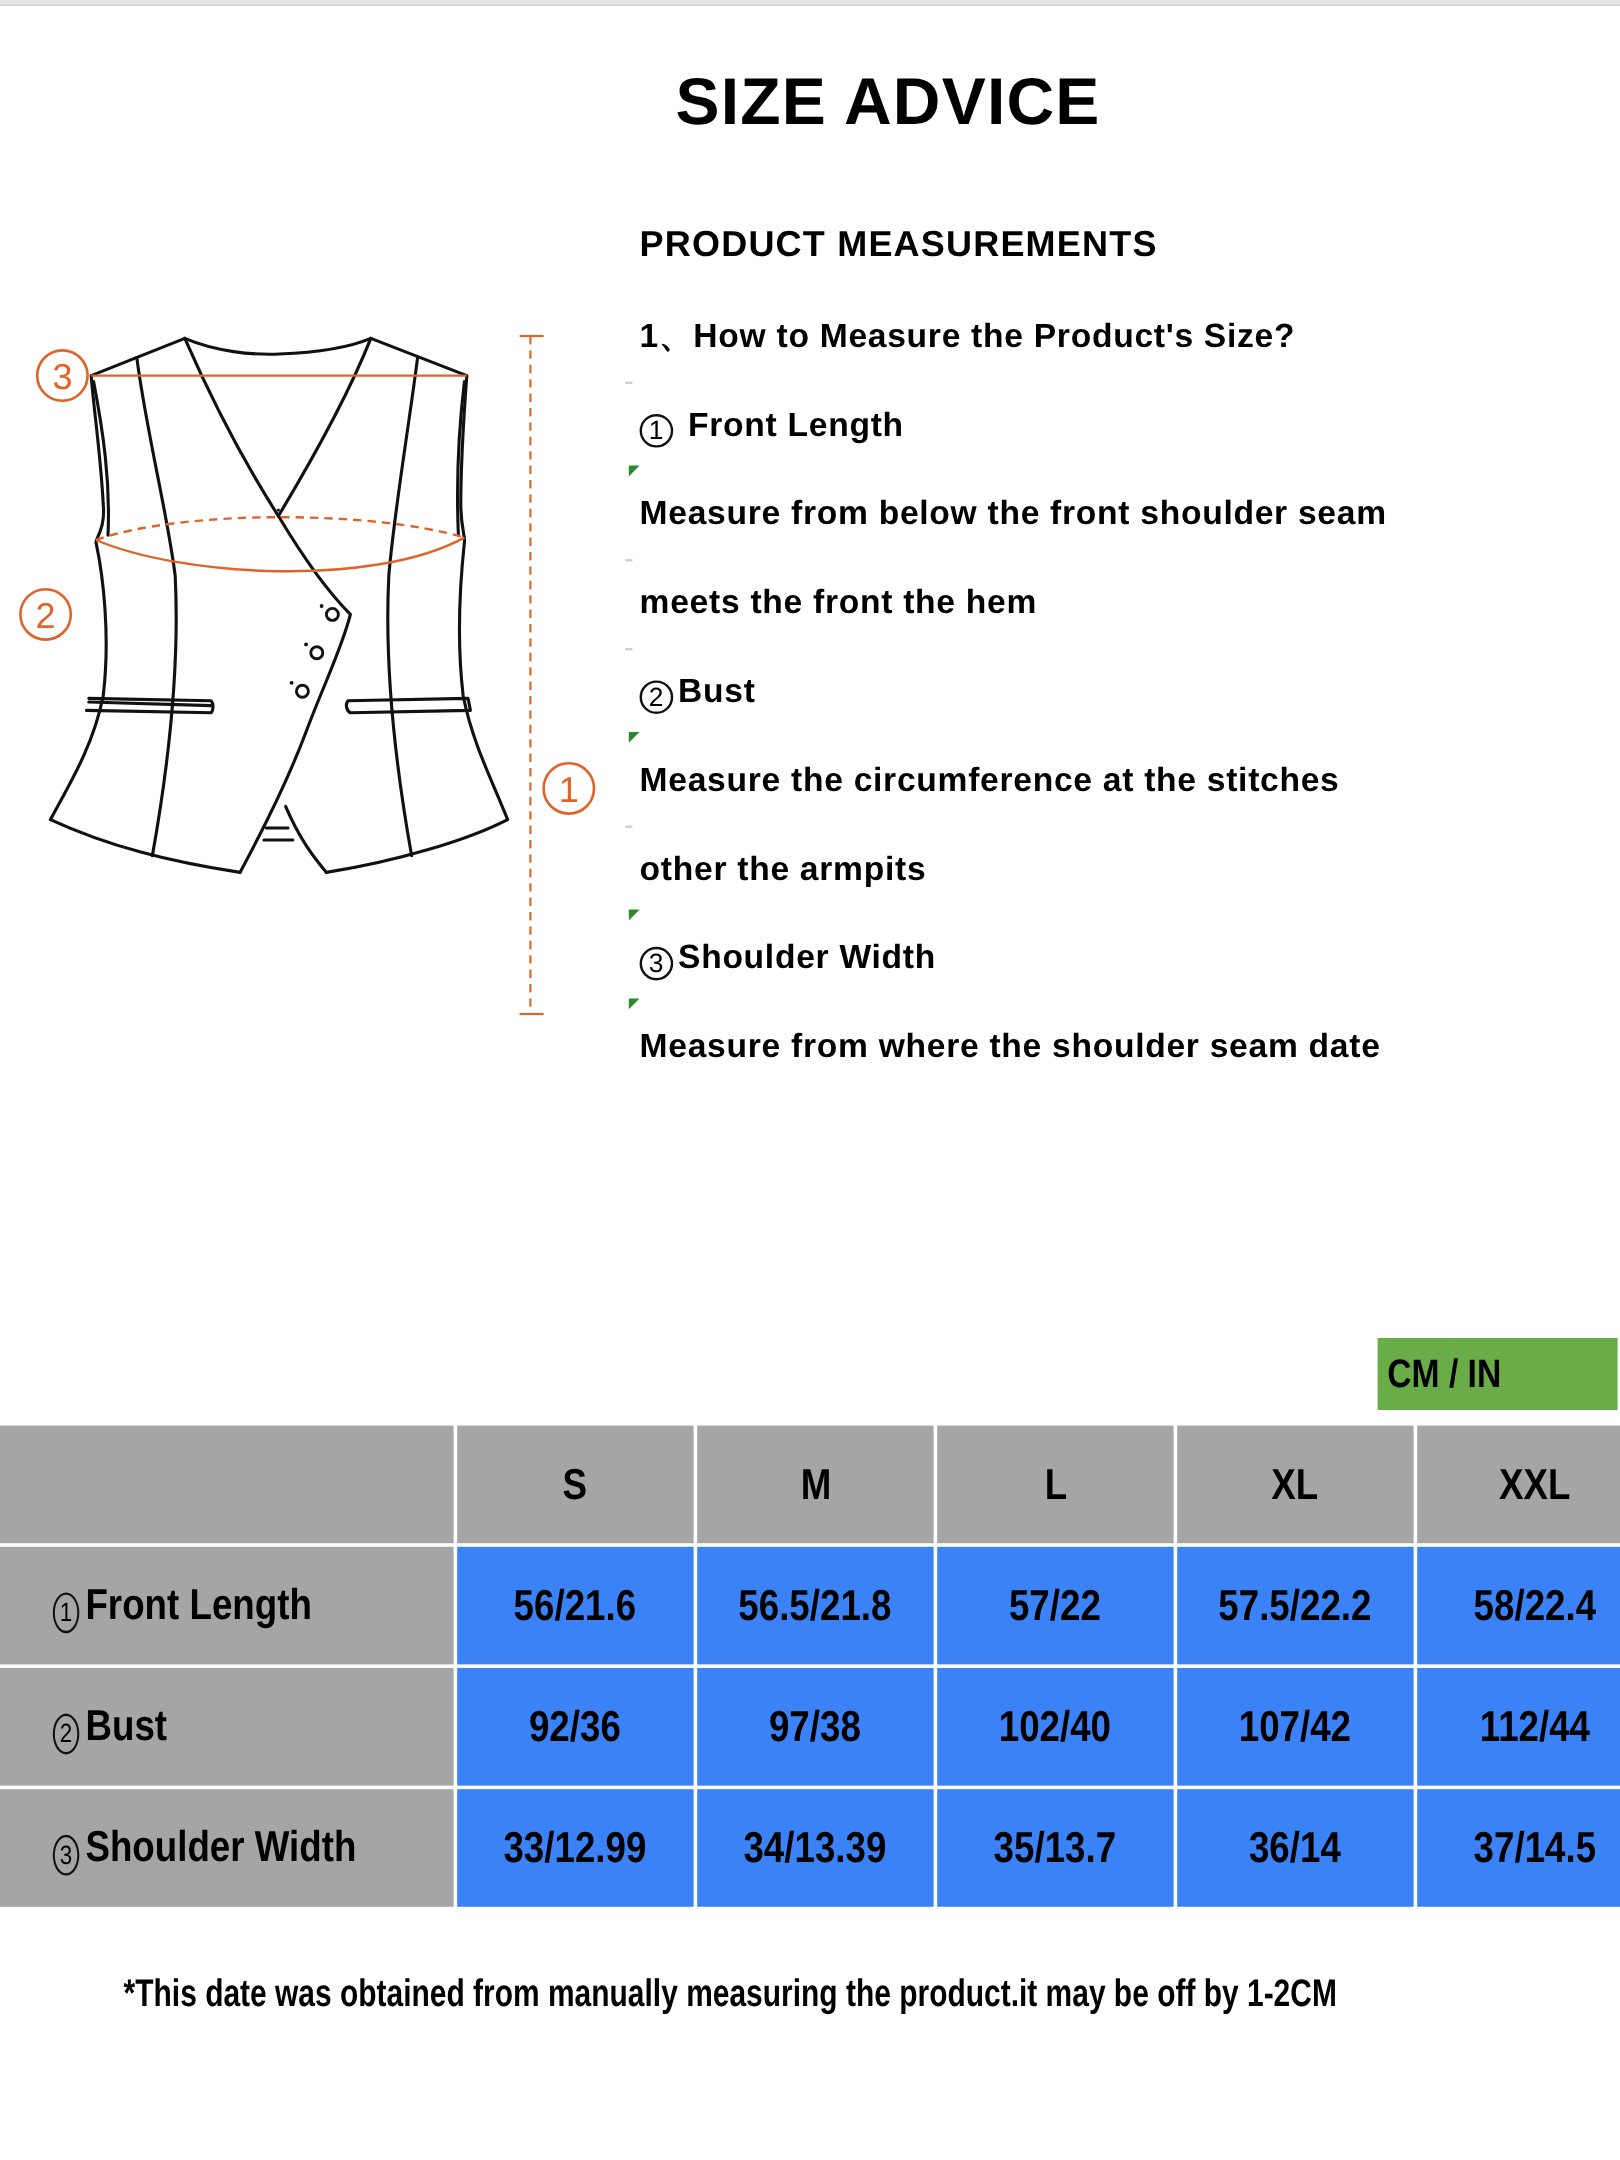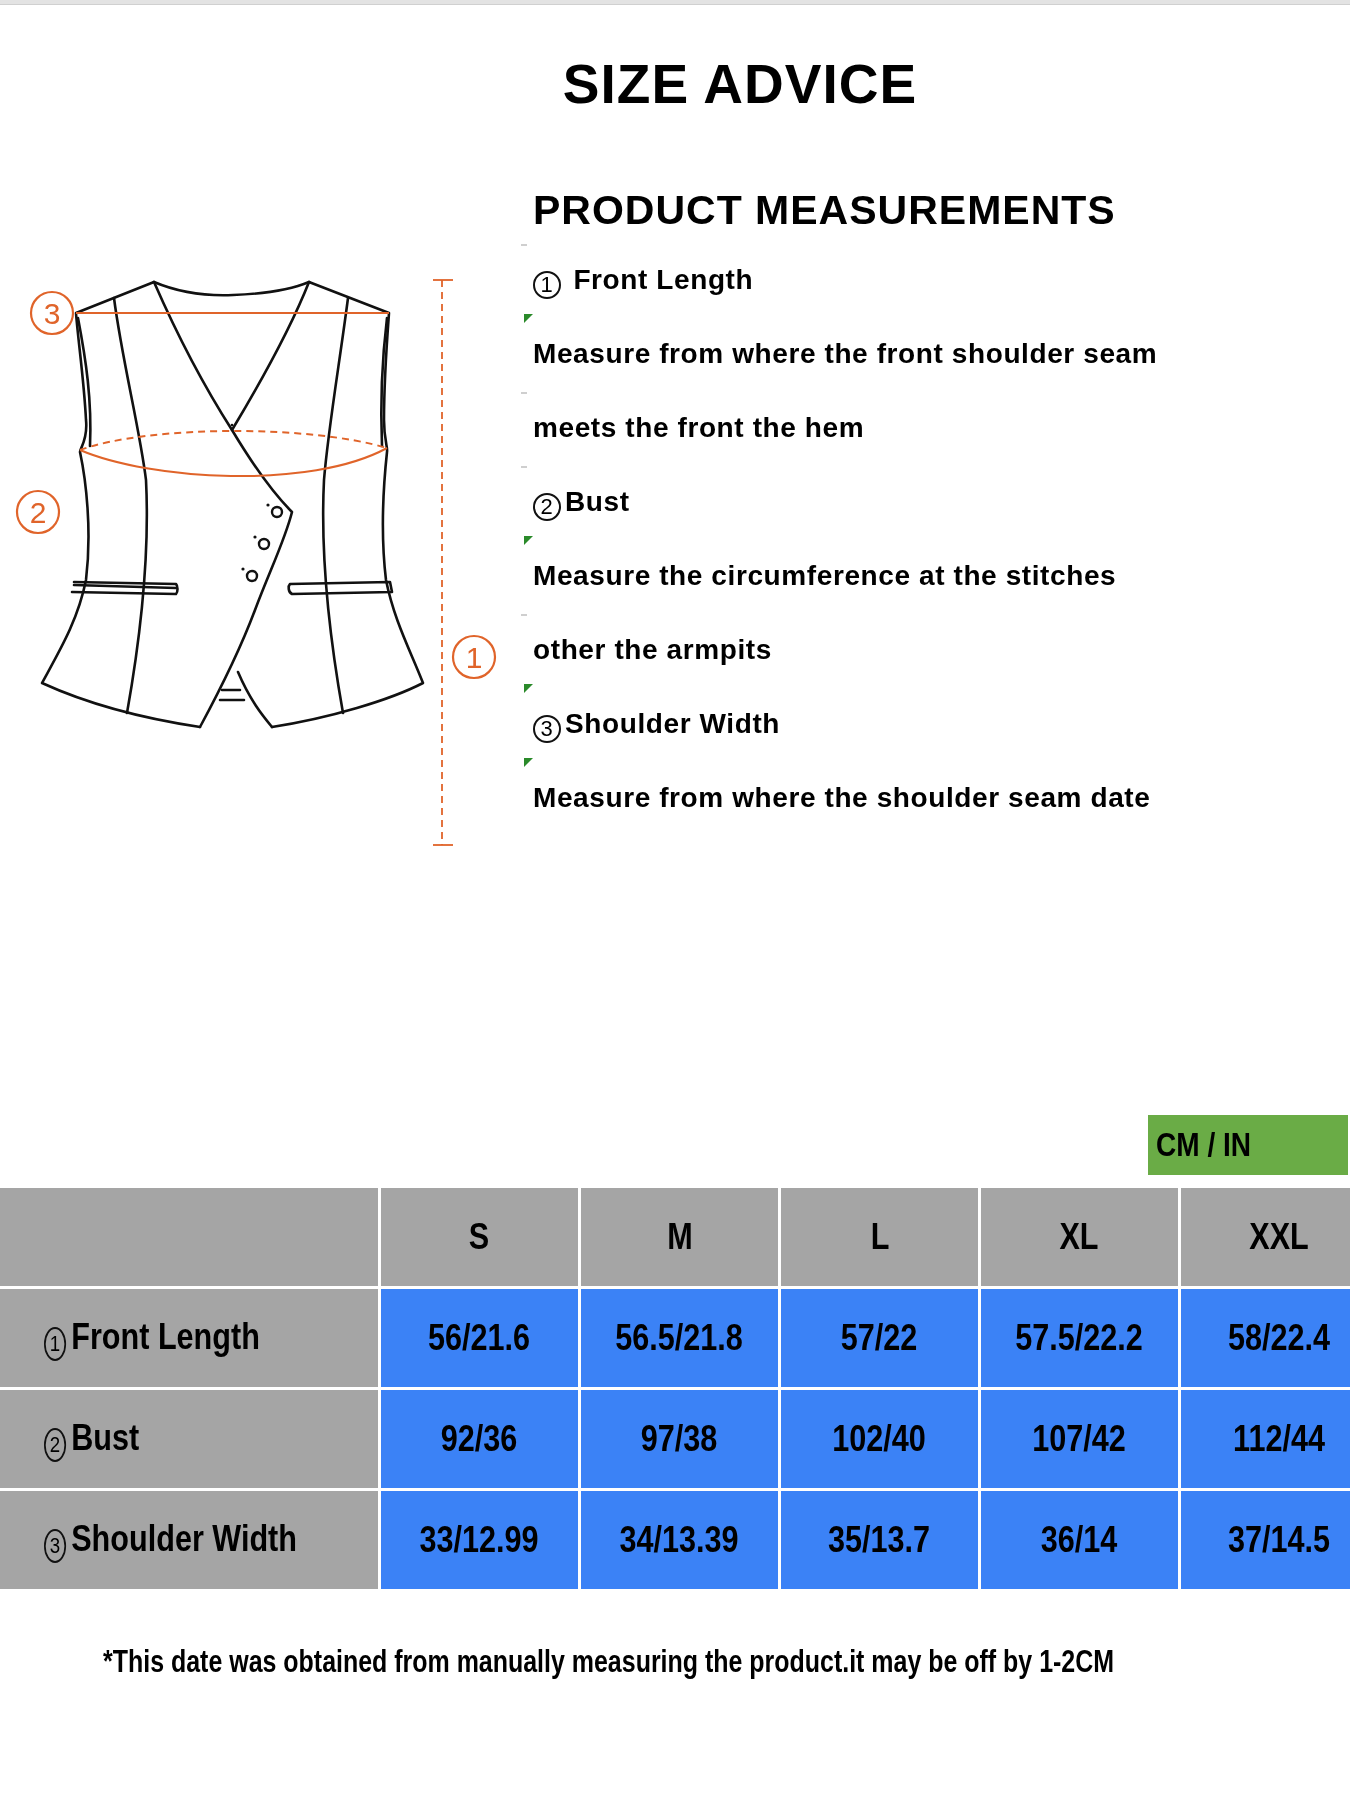--- a/index.html
+++ b/index.html
@@ -7,21 +7,21 @@
     width: 1350px; height: 1800px; position: relative; overflow: hidden;
     background: #ffffff; font-family: "Liberation Sans", sans-serif; color: #000;
   }
   .topline { position: absolute; left: 0; top: 0; width: 1350px; height: 4px; background: #e3e3e3; border-bottom: 1px solid #d0d0d0; }
   .title {
     position: absolute; left: 0; width: 1480px; top: 52px; text-align: center;
     font-family: "Liberation Sans", sans-serif; font-weight: 900; font-size: 55px; letter-spacing: 1px;
     transform: scaleX(1.0);
   }
   .subtitle {
-    position: absolute; left: 533px; top: 187px; font-weight: bold; font-size: 41px; letter-spacing: 1px;
+    position: absolute; left: 533px; top: 187px; font-weight: bold; font-size: 30px; letter-spacing: 1px;
   }
   .vest { position: absolute; left: 0; top: 250px; width: 520px; height: 650px; }
   .steps { position: absolute; left: 533px; top: 258px; width: 800px; }
   .step-line {
     height: 74px; line-height: 44px; font-weight: bold; font-size: 28px; letter-spacing: 0.6px; white-space: nowrap; position: relative;
   }
   .marker-dash { position: absolute; left: -12px; top: -14px; width: 6px; height: 2px; background: #cfcfcf; }
   .marker-tri { position: absolute; left: -9px; top: -18px; width: 0; height: 0;
     border-left: 9px solid #2a8a2a; border-bottom: 9px solid transparent; }
   .circ {
@@ -125,29 +125,32 @@
     <circle cx="38" cy="512" r="21"></circle>
   </g>
   <text x="38" y="523" text-anchor="middle" font-size="30" fill="#e0642a" font-family="Liberation Sans, sans-serif">2</text>
   <g fill="none" stroke="#e0642a" stroke-width="2.2">
     <circle cx="474" cy="657" r="21"></circle>
   </g>
   <text x="474" y="668" text-anchor="middle" font-size="30" fill="#e0642a" font-family="Liberation Sans, sans-serif">1</text>
 </svg>
 
 <div class="steps">
+  <div class="step-line">
+    <span>1、How to Measure the Product's Size?</span>
+  </div>
 
   <div class="step-line">
     <span class="marker-dash"></span>
     <span class="circ">1</span>
     <span>Front Length</span>
   </div>
   <div class="step-line">
     <span class="marker-tri"></span>
-    <span>Measure from where the front shoulder seam</span>
+    <span>Measure from below the front shoulder seam</span>
   </div>
   <div class="step-line">
     <span class="marker-dash"></span>
     <span>meets the front the hem</span>
   </div>
 
   <div class="step-line">
     <span class="marker-dash"></span>
     <span class="circ">2</span><span>Bust</span>
   </div>

